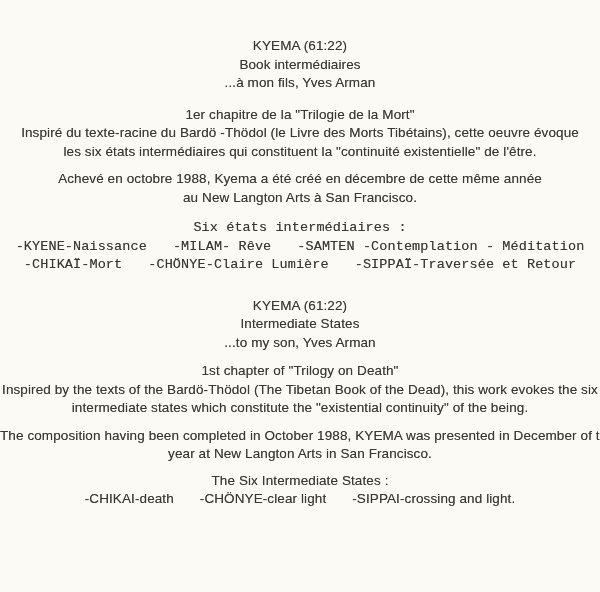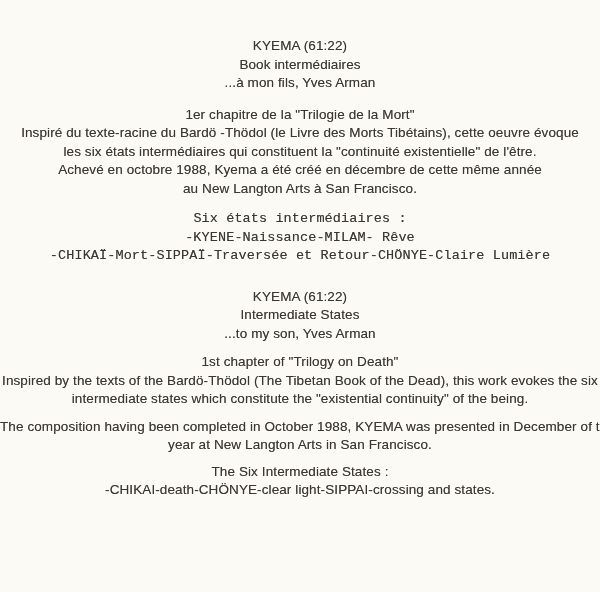--- a/index.html
+++ b/index.html
@@ -20,29 +20,30 @@
     letter-spacing: 0.1px;
     text-shadow: 0 0 0.6px rgba(59,56,50,0.55);
     box-sizing: border-box;
     padding-top: 37px;
     overflow: hidden;
   }
   .line {
     white-space: nowrap;
   }
   .block-chapter   { margin-top: 13px; }
-  .block-premiere  { }
+  .block-premiere  { margin-top: 9px; }
   .block-states    { margin-top: 12px; font-family: Liberation Mono, monospace; }
   .block-en-title  { margin-top: 22px; }
   .block-en-chapter{ margin-top: 10px; }
   .block-en-premiere{ margin-top: 9px; }
   .block-en-states { margin-top: 8px; }
   .states-row {
     display: flex;
     justify-content: center;
+    gap: 26px;
     white-space: nowrap;
   }
 </style>
 </head>
 <body>
 
 <div class="page">
 
   <div>
     <div class="line">KYEMA (61:22)</div>
@@ -58,25 +59,26 @@
     <div class="block-premiere">
       <div class="line">Achevé en octobre 1988, Kyema a été créé en décembre de cette même année</div>
       <div class="line">au New Langton Arts à San Francisco.</div>
     </div>
 
     <div class="block-states">
       <div class="line">Six états intermédiaires :</div>
       <div class="states-row">
         <span>-KYENE-Naissance</span>
         <span>-MILAM- Rêve</span>
+        <span>-SAMTEN -Contemplation - Méditation</span>
       </div>
       <div class="states-row">
         <span>-CHIKAÏ-Mort</span>
+        <span>-CHÖNYE-Claire Lumière</span>
         <span>-SIPPAÏ-Traversée et Retour</span>
-        <span>-CHÖNYE-Claire Lumière</span>
       </div>
     </div>
   </div>
 
   <div>
     <div class="block-en-title">
       <div class="line">KYEMA (61:22)</div>
       <div class="line">Intermediate States</div>
       <div class="line">...to my son, Yves Arman</div>
     </div>
@@ -90,18 +92,18 @@
     <div class="block-en-premiere">
       <div class="line">The composition having been completed in October 1988, KYEMA was presented in December of the same</div>
       <div class="line">year at New Langton Arts in San Francisco.</div>
     </div>
 
     <div class="block-en-states">
       <div class="line">The Six Intermediate States :</div>
       <div class="states-row">
         <span>-CHIKAI-death</span>
         <span>-CHÖNYE-clear light</span>
-        <span>-SIPPAI-crossing and states.</span>
+        <span>-SIPPAI-crossing and light.</span>
       </div>
     </div>
   </div>
 
 </div>
 
 </body></html>

